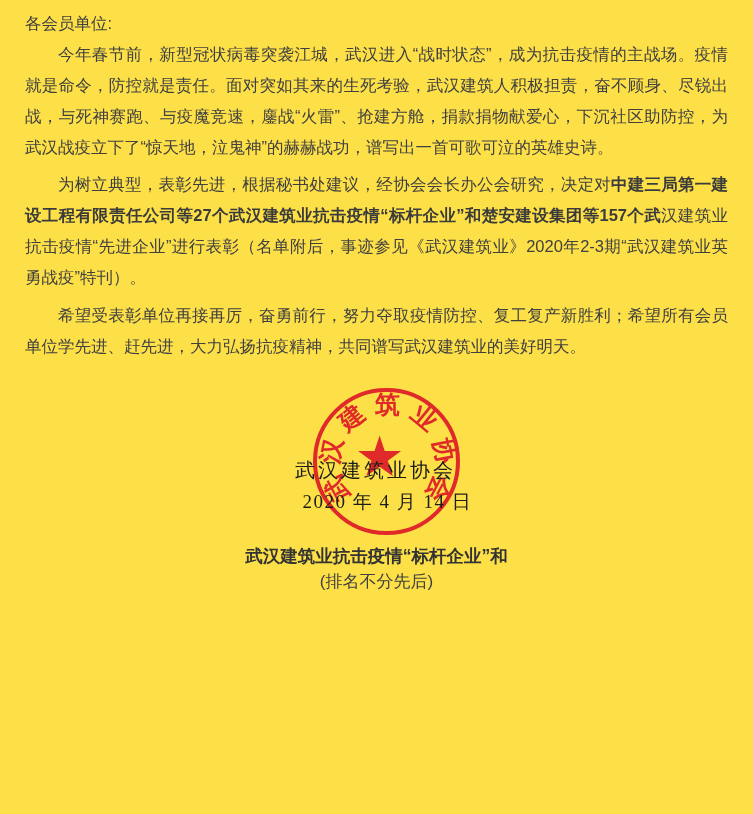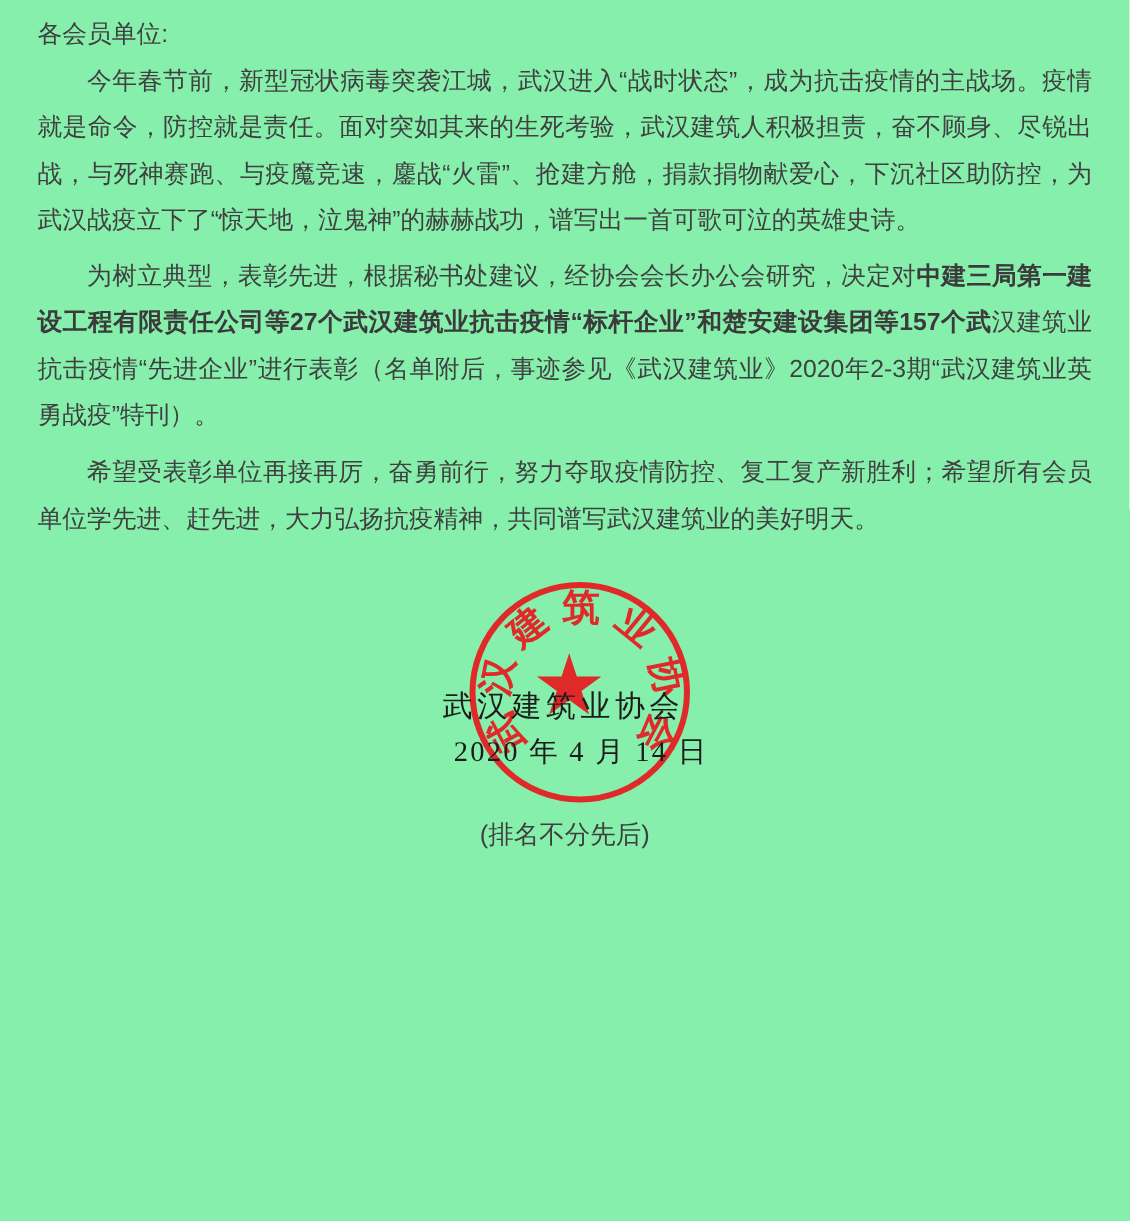--- a/index.html
+++ b/index.html
@@ -2,21 +2,21 @@
 <html><head>
 <meta charset="utf-8">
 <style>
   html, body { margin: 0; padding: 0; background: #ffffff; }
   .page {
     position: relative;
     width: 753px;
     height: 814px;
     box-sizing: border-box;
     padding: 8px 25px 7px 25px;
-    background: #86efac;
+    background: #fde047;
     overflow: hidden;
     font-family: "Liberation Sans", sans-serif;
     font-size: 16.5px;
     line-height: 31px;
     color: #404040;
   }
   p { margin: 0; }
   .salutation { text-align: left; }
   .para { text-indent: 2em; text-align: justify; word-break: break-all; }
   .para-2 { margin-top: 6px; }
@@ -118,17 +118,18 @@
         <span class="arc-char" style="transform: rotate(78.6667deg) translateY(-58px);">协</span>
         <span class="arc-char" style="transform: rotate(118deg) translateY(-58px);">会</span>
       </div>
     <div class="seal-star">★</div>
     <div class="sig-org">武汉建筑业协会</div>
     <div class="sig-date">2020 年 4 月 14 日</div>
   </div>
 
 
   <div class="annex-title">
+    <div>武汉建筑业抗击疫情“标杆企业”和</div>
   </div>
 
   <p class="annex-note">(排名不分先后)</p>
 
 </div>
 
 </body></html>

